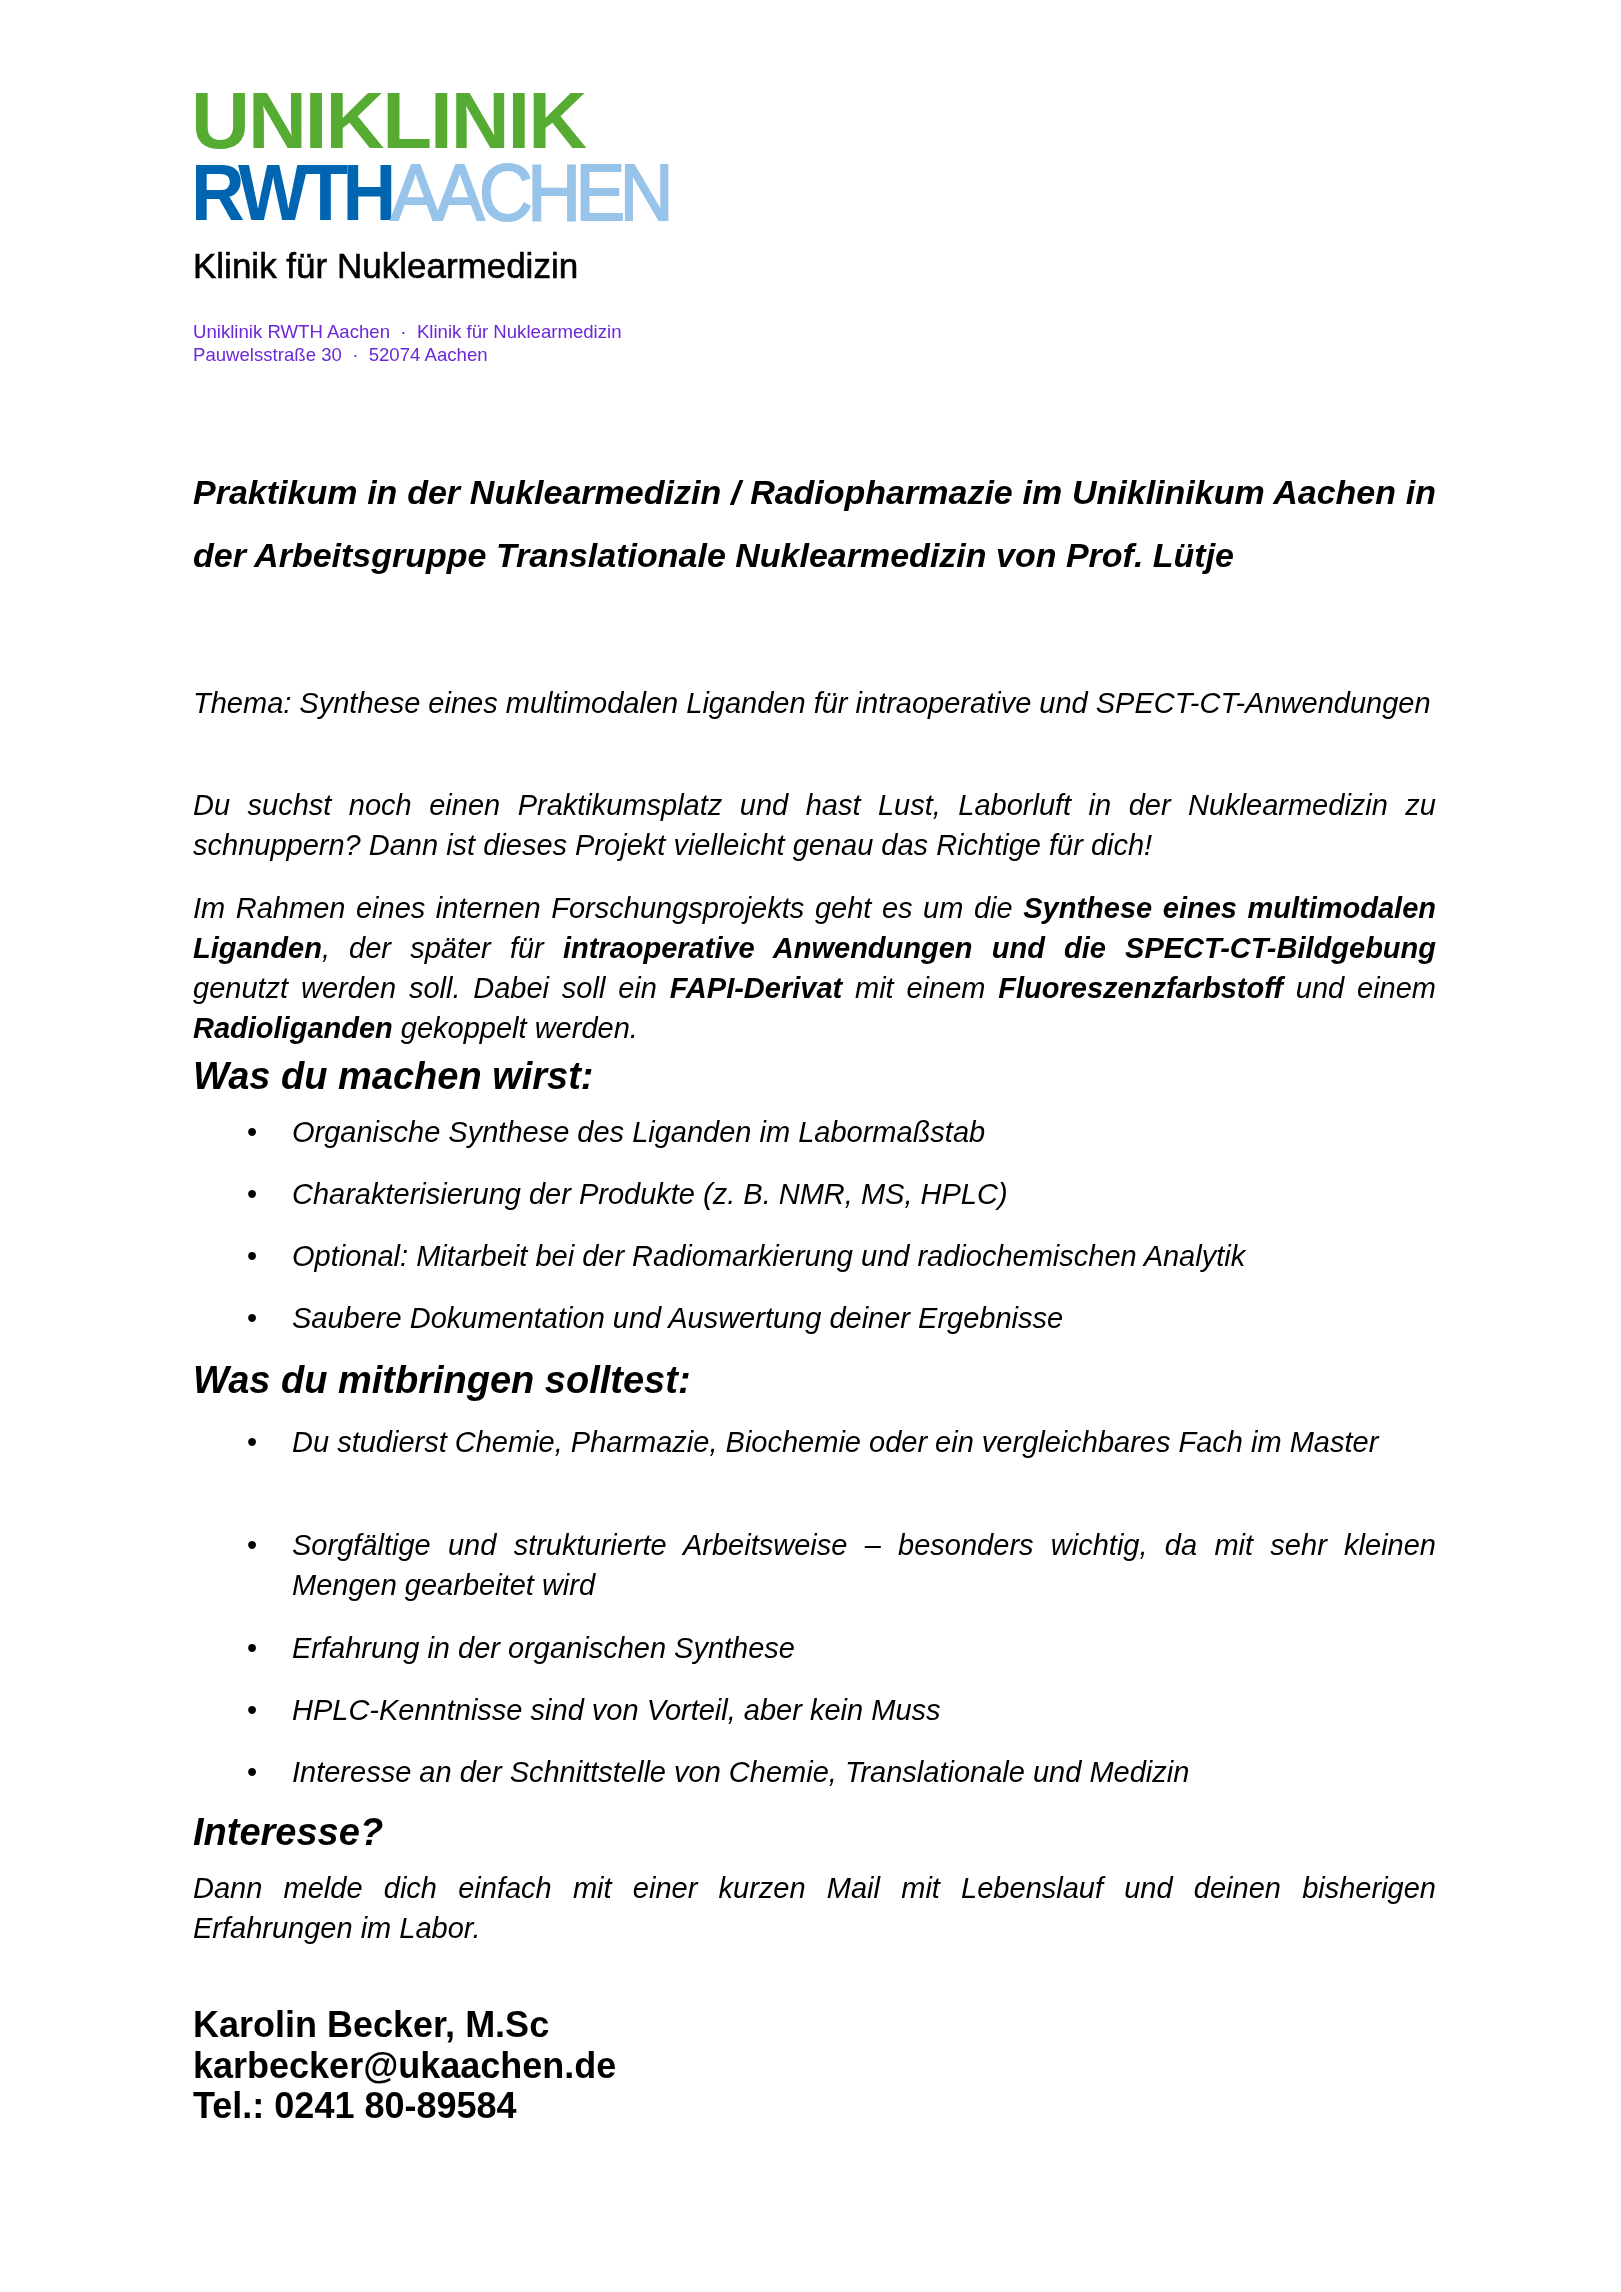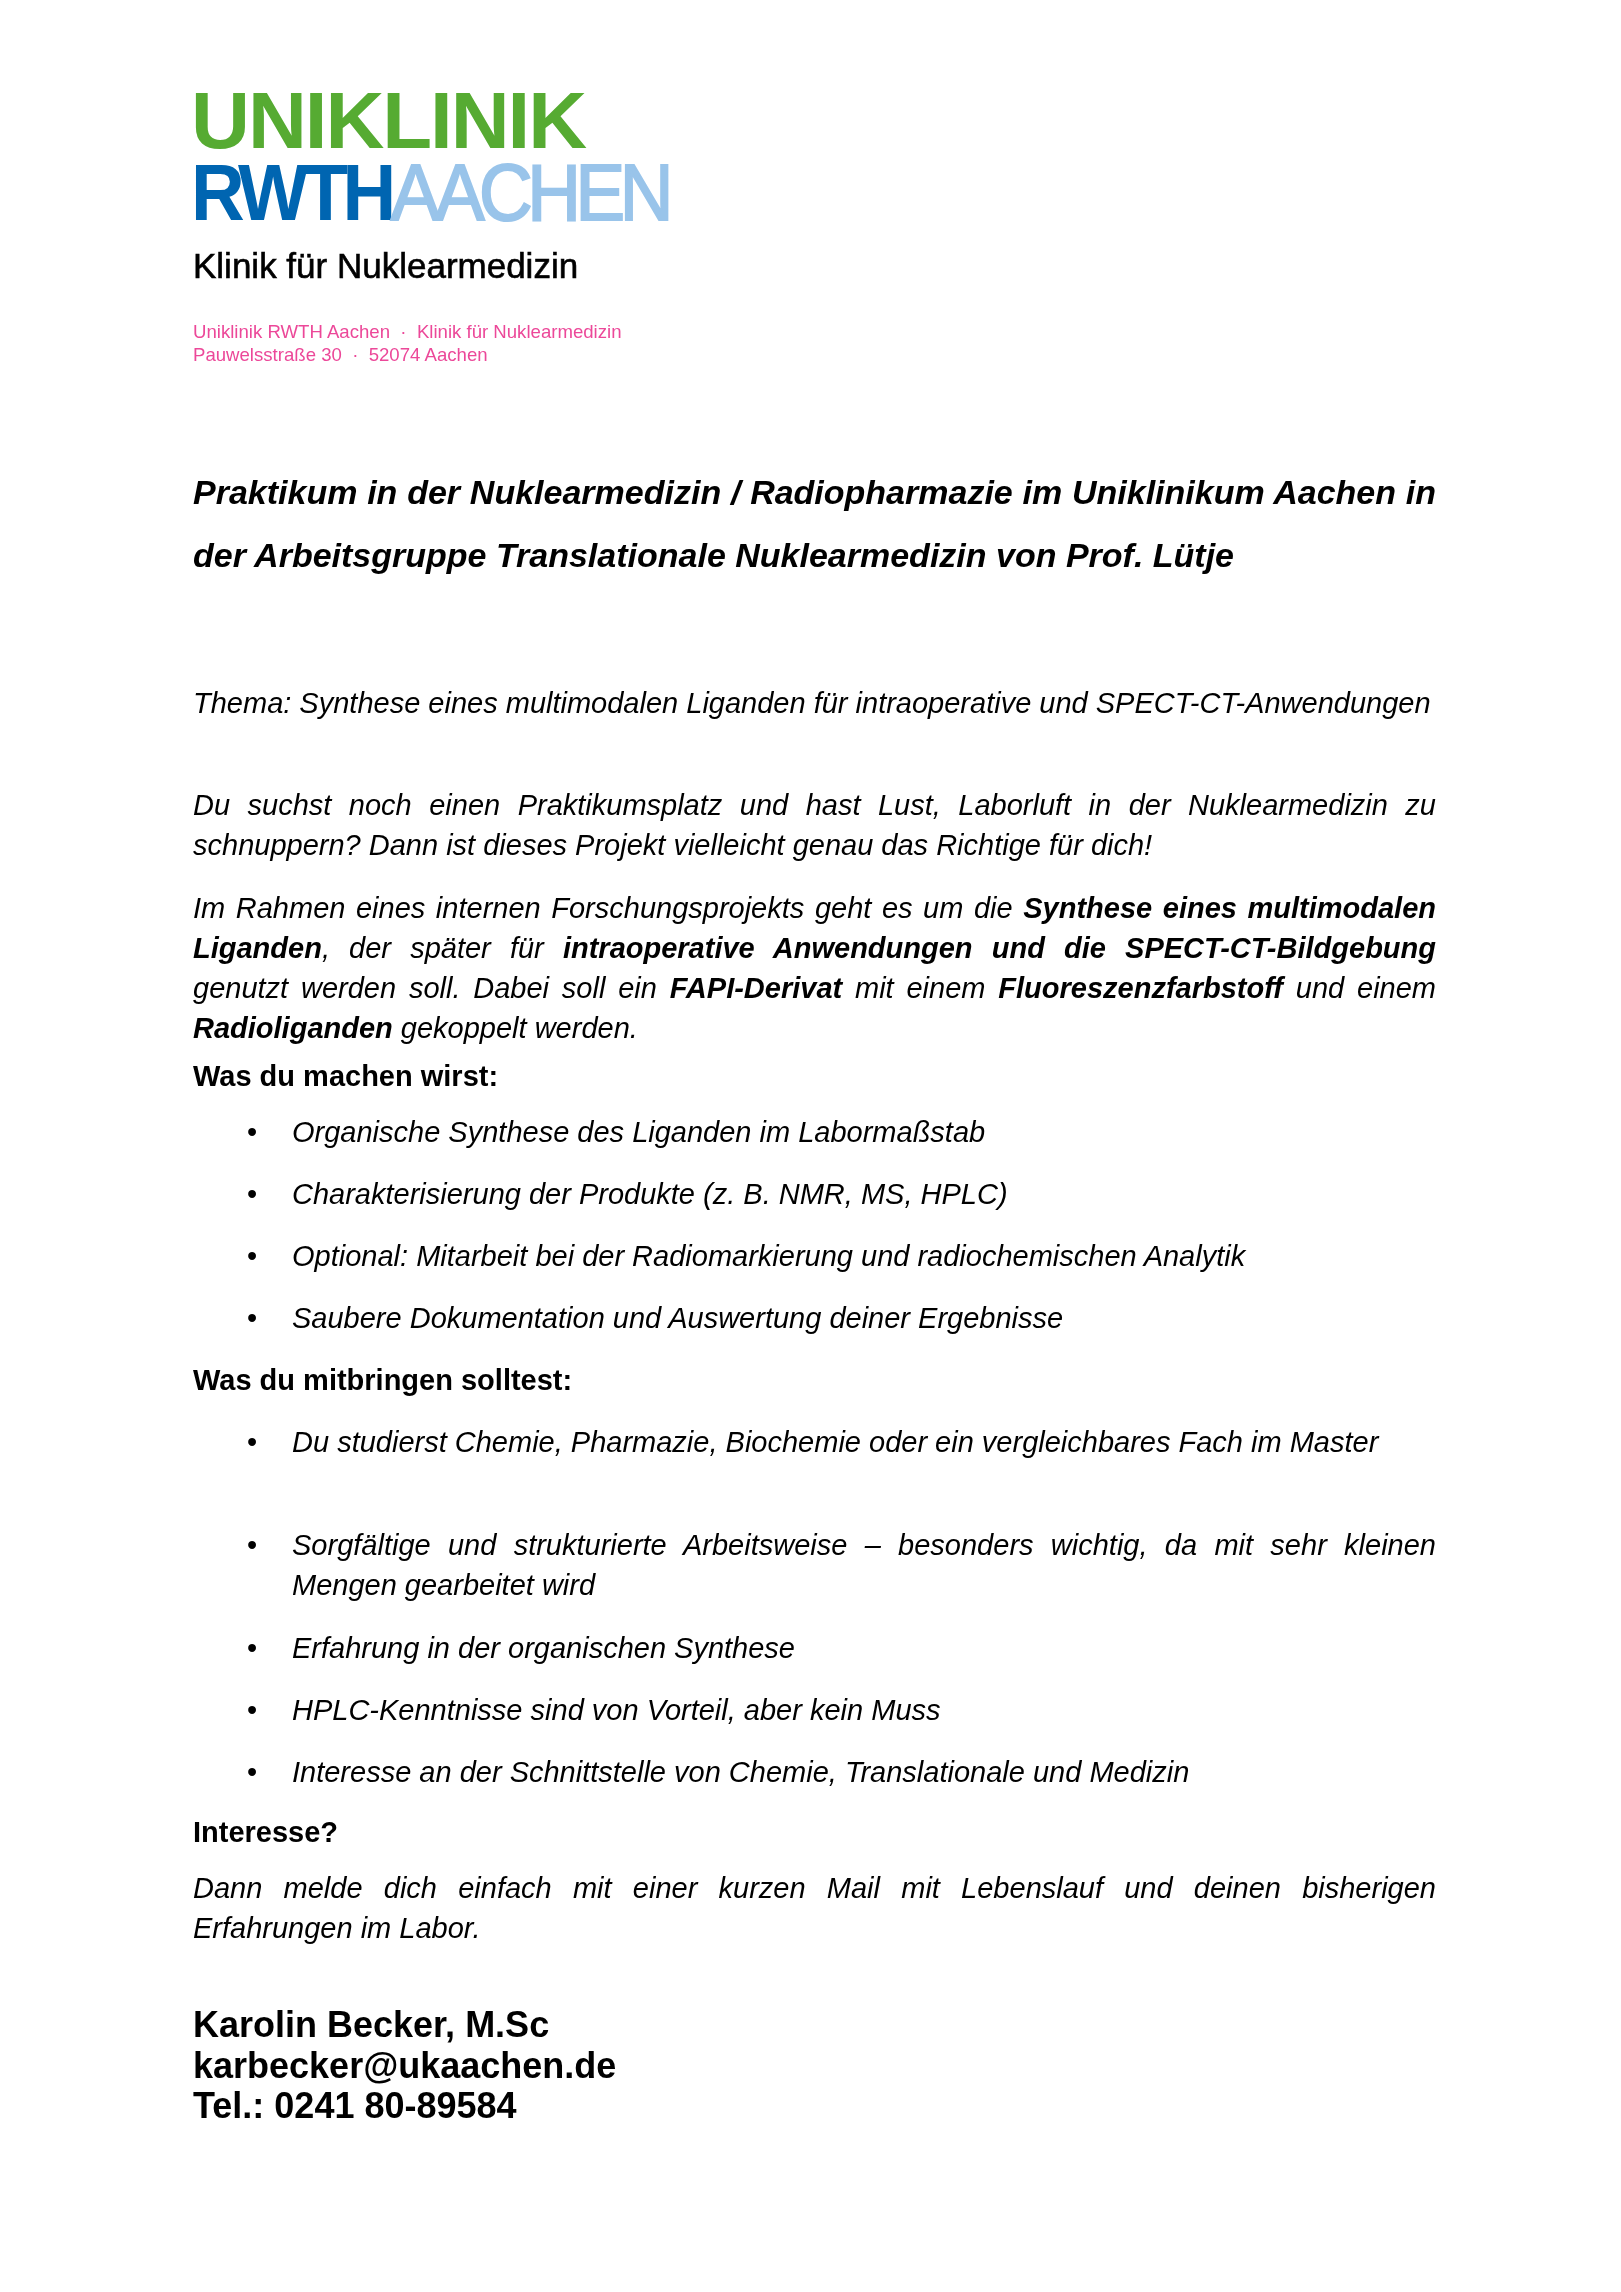--- a/index.html
+++ b/index.html
@@ -3,25 +3,25 @@
 <meta charset="utf-8">
 <style>
   html, body { margin:0; padding:0; background:#ffffff; }
   body { width:1621px; height:2293px; position:relative; overflow:hidden; color:#000; font-family:"Liberation Sans", sans-serif; }
   .abs { position:absolute; }
   .logo-line1 { left:191px; top:86px; font-family:"Liberation Sans", sans-serif; font-weight:bold; font-size:80px; line-height:69px; letter-spacing:-2px; color:#56AB32; transform:scaleX(1.02); transform-origin:left; white-space:nowrap; }
   .logo-line2 { left:191px; top:157px; font-family:"Liberation Sans", sans-serif; font-weight:bold; font-size:80px; line-height:71px; letter-spacing:-5.9px; white-space:nowrap; transform:scaleX(0.93); transform-origin:left; }
   .logo-rwth { color:#0065B1; }
   .logo-aachen { color:#99C4EA; font-weight:normal; -webkit-text-stroke:2px #99C4EA; }
   .clinic { left:193px; top:245px; font-size:35px; line-height:41px; font-weight:normal; -webkit-text-stroke:0.6px #000; white-space:nowrap; }
-  .address { left:193px; top:321px; font-size:18.6px; line-height:22.5px; color:#ec4899; white-space:nowrap; }
+  .address { left:193px; top:321px; font-size:18.6px; line-height:22.5px; color:#6d28d9; white-space:nowrap; }
   .title { left:193px; top:461px; width:1243px; font-size:34px; line-height:63px; font-weight:bold; font-style:italic; text-align:justify; text-align-last:left; }
   .para { left:193px; width:1243px; font-size:29px; line-height:40px; font-style:italic; text-align:justify;margin-top:16px; }
   .para b { font-weight:bold; }
-  .heading { left:193px; font-size:29px; line-height:40px; font-weight:bold; white-space:nowrap; }
+  .heading { left:193px; font-size:38px; line-height:40px; font-weight:bold; font-style:italic; white-space:nowrap; }
   .bullet { position:absolute; left:247px; width:1189px; font-size:29px; line-height:40px; font-style:italic; }
   .bullet .dot { position:absolute; left:0; top:0; font-style:normal; }
   .bullet .txt { display:block; margin-left:45px; text-align:justify; }
   .contact { left:193px; font-size:36px; line-height:40px; font-weight:bold; white-space:nowrap; }
 </style>
 </head>
 <body>
 
 <div>
   <div class="abs logo-line1">UNIKLINIK</div>

